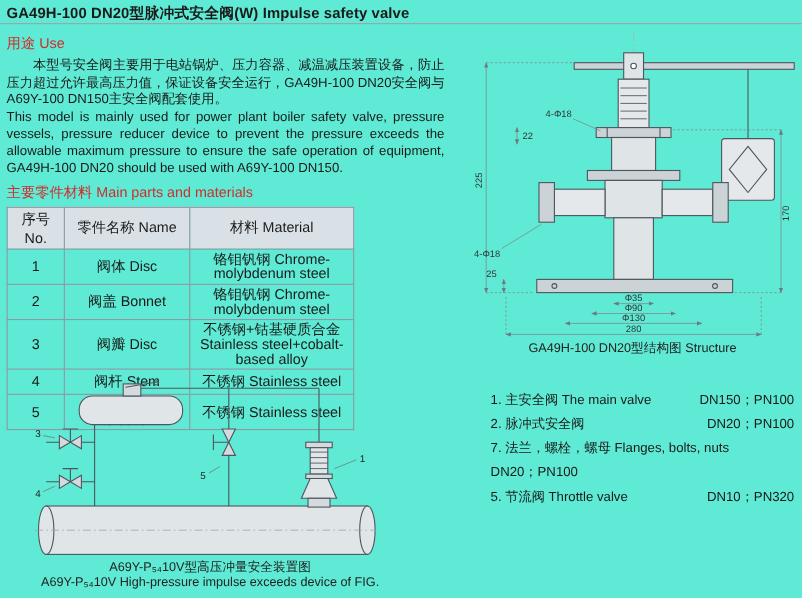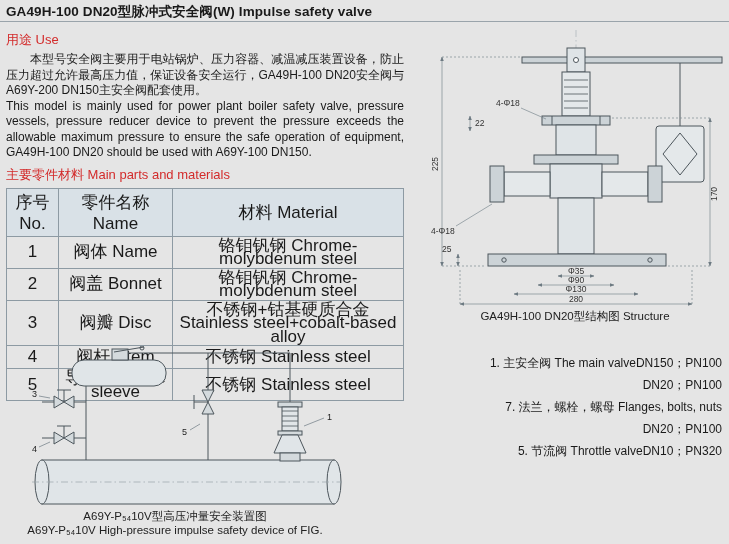--- a/index.html
+++ b/index.html
@@ -1,88 +1,88 @@
 <!DOCTYPE html>
 <html><head>
 <meta charset="utf-8">
 <style>
   :root{ --red:#d32b2b; --ink:#1a1a1a; --line:#8d9aa3; }
   html,body{margin:0;padding:0;}
   body{background:#fff;}
   .page{
-    position:relative; width:729px; height:544px; background:#e5e5e5;
+    position:relative; width:729px; height:544px; background:#5eead4;
     font-family:"Liberation Sans","DejaVu Sans",sans-serif; color:var(--ink);
     overflow:hidden;
   }
   .title{
     position:absolute; left:6px; top:3px; width:717px;
     font-size:13.5px; font-weight:bold; letter-spacing:0.1px;
   }
   .title-rule{
     position:absolute; left:0; top:21px; width:729px; height:0;
     border-top:1.5px solid #9aa4ab;
   }
   .left-col{ position:absolute; left:6px; top:26px; width:398px; }
   .section-heading{
     color:var(--red); font-weight:normal; font-size:13px; margin:5px 0 3px 0;
   }
   .para{ margin:0; font-size:12px; line-height:15.5px; text-align:justify; }
   .para.cn{ text-indent:2em; }
   table.parts{
-    border-collapse:collapse; width:398px; margin-top:4px; font-size:17px;
+    border-collapse:collapse; width:316px; margin-top:4px; font-size:13px;
     table-layout:fixed;
   }
   table.parts th, table.parts td{
     border:1px solid var(--line); text-align:center; padding:2px 3px;
     vertical-align:middle;
   }
   table.parts th{ background:#d9e1e7; font-weight:normal; height:16px; }
   table.parts td{ white-space:pre-line; height:18px; line-height:13.5px; }
   .fig-structure{ position:absolute; left:426px; top:24px; width:298px; height:284px; }
   .caption{ font-size:11.5px; color:#222; text-align:center; }
   .cap-structure{ position:absolute; left:426px; top:309px; width:298px;text-align:center; }
   .list{ position:absolute; left:446px; top:352px; width:276px; font-size:12px; }
-  .list-row{ display:flex; justify-content:flex-end; line-height:22px; }
+  .list-row{ display:flex; justify-content:space-between; line-height:22px; }
   .list-row .spec{ text-align:right; white-space:nowrap; }
   .fig-device{ position:absolute; left:28px; top:346px; width:318px; height:162px; }
-  .cap-device{ position:absolute; left:0; top:509px; width:350px; line-height:14px; }
+  .cap-device{ position:absolute; left:16px; top:509px; width:350px; line-height:14px; }
   svg text{ font-family:"Liberation Sans","DejaVu Sans",sans-serif; }
 </style>
 </head>
 <body>
 
 <div class="page">
 
   <div class="title">GA49H-100 DN20型脉冲式安全阀(W) Impulse safety valve</div>
   <div class="title-rule"></div>
 
   <div class="left-col">
     <div class="section-heading">用途 Use</div>
-    <p class="para cn">本型号安全阀主要用于电站锅炉、压力容器、减温减压装置设备，防止压力超过允许最高压力值，保证设备安全运行，GA49H-100 DN20安全阀与A69Y-200 DN150主安全阀配套使用。</p>
+    <p class="para cn">本型号安全阀主要用于电站锅炉、压力容器、减温减压装置设备，防止压力超过允许最高压力值，保证设备安全运行，GA49H-100 DN20安全阀与A69Y-100 DN150主安全阀配套使用。</p>
     <p class="para">This model is mainly used for power plant boiler safety valve, pressure vessels, pressure reducer device to prevent the pressure exceeds the allowable maximum pressure to ensure the safe operation of equipment, GA49H-100 DN20 should be used with A69Y-100 DN150.</p>
 
     <div class="section-heading">主要零件材料 Main parts and materials</div>
 
     <table class="parts">
       <colgroup>
           <col style="width:52px">
           <col style="width:114px">
           <col>
         </colgroup>
       <thead>
         <tr>
           <th>序号 No.</th>
           <th>零件名称 Name</th>
           <th>材料 Material</th>
         </tr>
       </thead>
       <tbody>
         <tr>
           <td>1</td>
-          <td>阀体 Name</td>
+          <td>阀体 Disc</td>
           <td>铬钼钒钢 Chrome-molybdenum steel</td>
         </tr>
         <tr>
           <td>2</td>
           <td>阀盖 Bonnet</td>
           <td>铬钼钒钢 Chrome-molybdenum steel</td>
         </tr>
         <tr>
           <td>3</td>
           <td>阀瓣 Disc</td>
@@ -175,20 +175,21 @@
   </div>
 
   <div class="caption cap-structure">GA49H-100  DN20型结构图 Structure</div>
 
   <div class="list">
     <div class="list-row">
       <span>1. 主安全阀 The main valve</span>
       <span class="spec">DN150；PN100</span>
     </div>
     <div class="list-row">
+      <span>2. 脉冲式安全阀</span>
       <span class="spec">DN20；PN100</span>
     </div>
     <div class="list-row">
       <span>7. 法兰，螺栓，螺母 Flanges, bolts, nuts</span>
       <span class="spec"></span>
     </div>
     <div class="list-row">
       <span class="spec">DN20；PN100</span>
     </div>
     <div class="list-row">
@@ -257,16 +258,16 @@
         <text x="299" y="74">1</text>
         <text x="4" y="51">3</text>
         <text x="4" y="106">4</text>
         <text x="154" y="89">5</text>
       </g>
     </svg>
   </div>
 
   <div class="caption cap-device">
     <div>A69Y-P₅₄10V型高压冲量安全装置图</div>
-    <div>A69Y-P₅₄10V High-pressure impulse safety device of FIG.</div>
+    <div>A69Y-P₅₄10V High-pressure impulse exceeds device of FIG.</div>
   </div>
 
 </div>
 
 </body></html>

